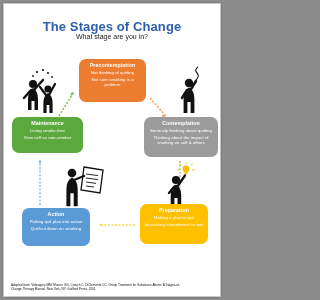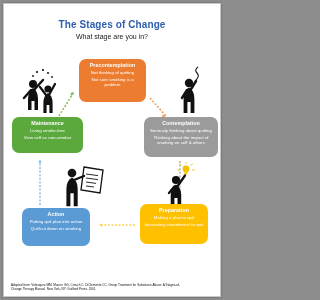--- a/index.html
+++ b/index.html
@@ -15,21 +15,21 @@
     background:#ffffff;
     border:1px solid #c9c9c9;
     box-shadow:0 0 2px rgba(0,0,0,.35);
     overflow:hidden;
   }
 
   
   .title{
     position:absolute;left:0;right:0;top:15px;
     text-align:center;
-    font-size:10px;font-weight:bold;
+    font-size:13px;font-weight:bold;
     color:#2e5fac;
     letter-spacing:.1px;
   }
   .subtitle{
     position:absolute;left:0;right:0;top:29px;
     text-align:center;
     font-size:7px;
     color:#1a1a1a;
   }
 

